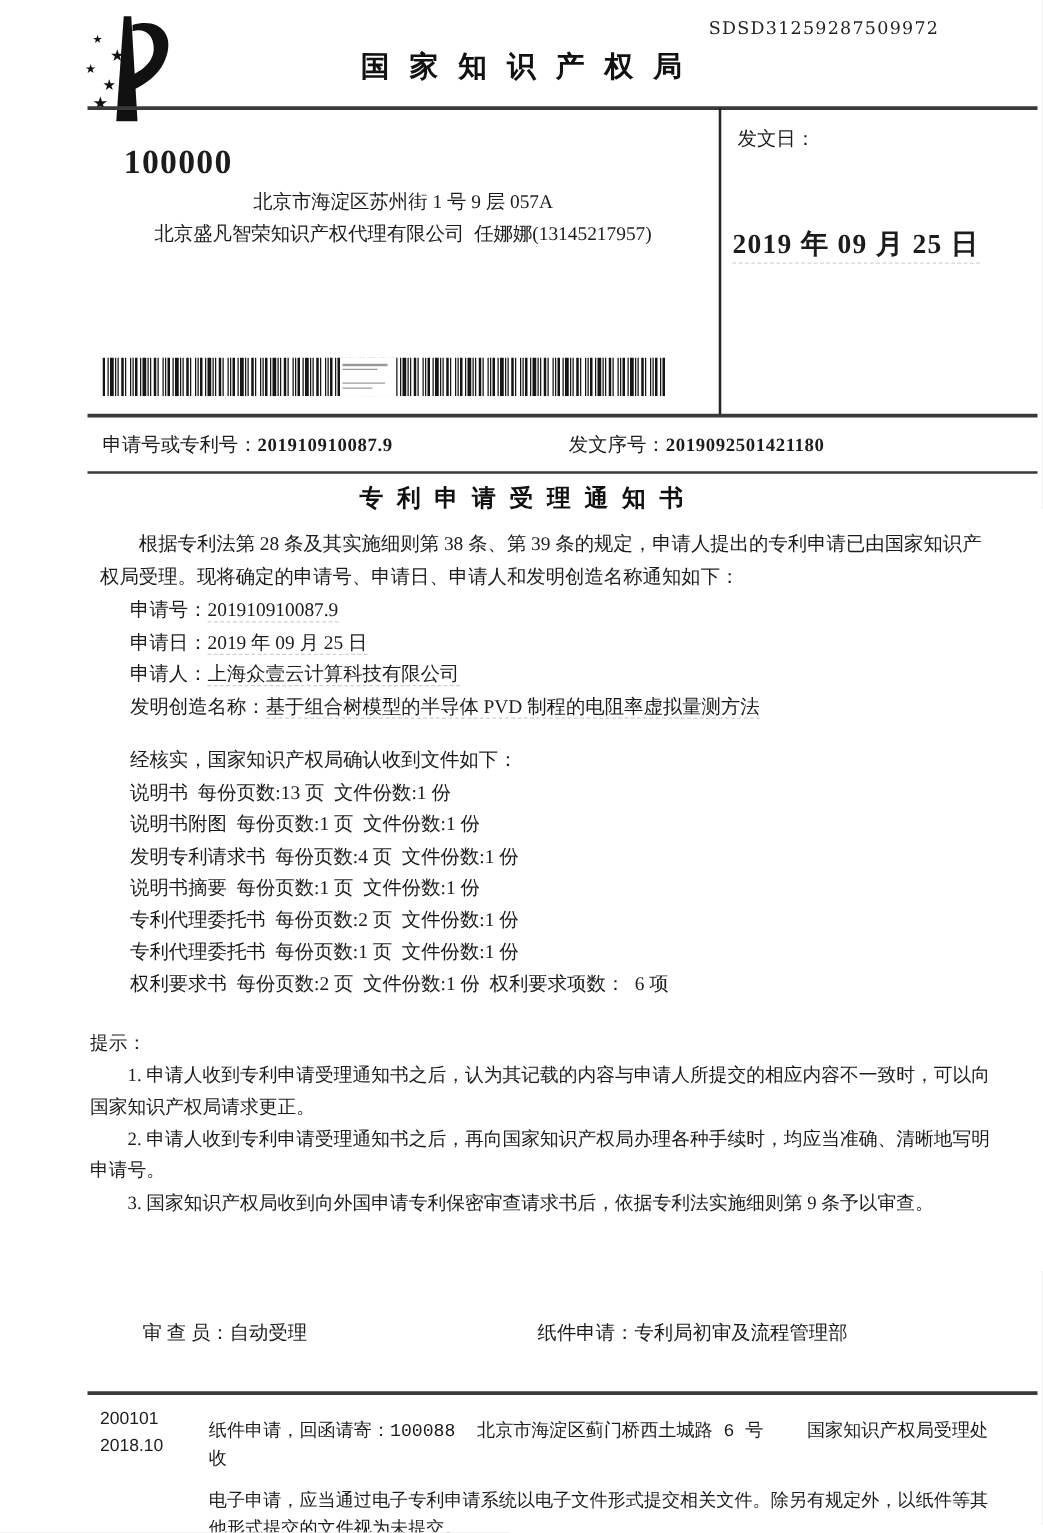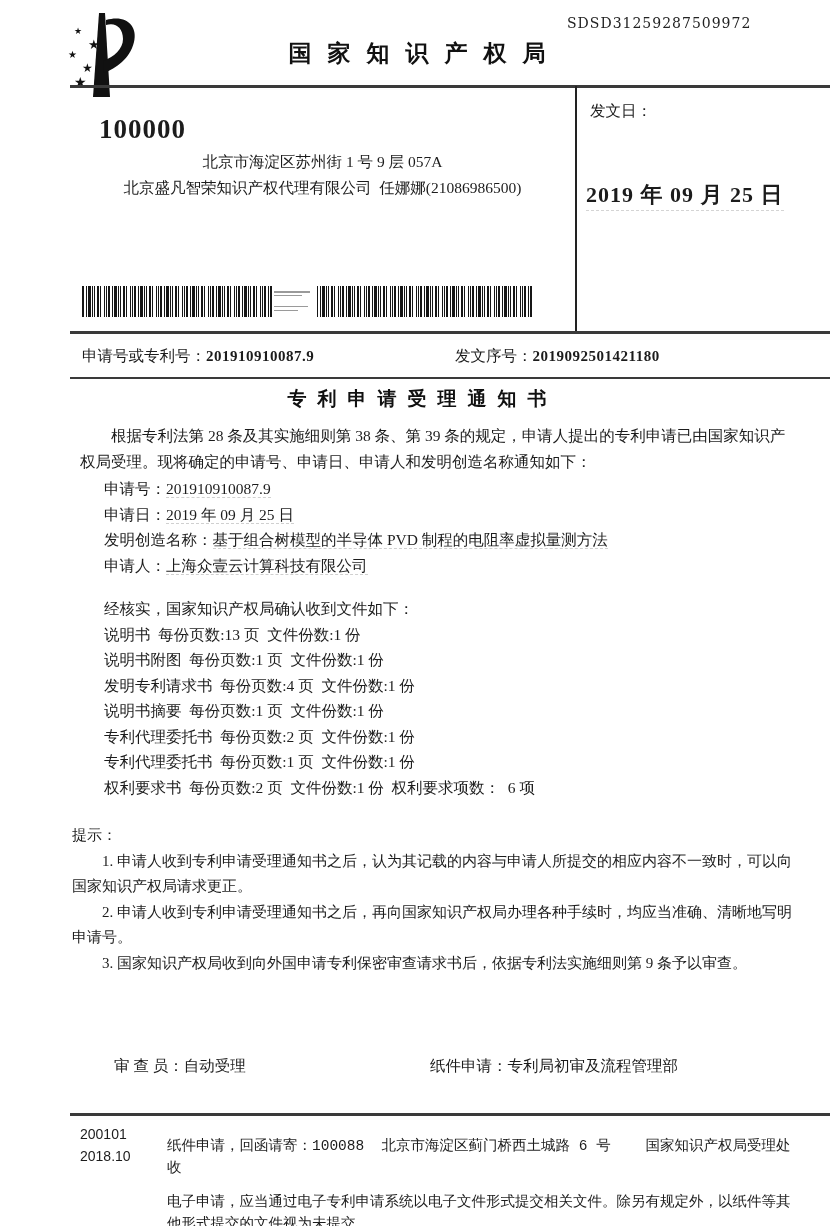--- a/index.html
+++ b/index.html
@@ -70,21 +70,21 @@
 
   <div class="abs office-title">国家知识产权局</div>
 
   <div class="abs rule" style="left:70px;top:85px;width:760px;height:3px;"></div>
   <div class="abs" style="left:575px;top:86px;width:2px;height:247px;background:#222;"></div>
   <div class="abs rule" style="left:70px;top:331px;width:760px;height:3px;"></div>
 
   <div class="abs postal t">100000</div>
   <div class="abs addr">
     <div class="t">北京市海淀区苏州街 1 号 9 层 057A</div>
-    <div class="t">北京盛凡智荣知识产权代理有限公司  任娜娜(21086986500)</div>
+    <div class="t">北京盛凡智荣知识产权代理有限公司  任娜娜(13145217957)</div>
   </div>
 
   <div class="abs date-label t">发文日：</div>
   <div class="abs date-value t">2019 年 09 月 25 日</div>
 
   <div class="abs barcode">
       <svg width="450" height="31" style="position:absolute;left:0;top:0;">
         <rect x="0" y="0" width="2" height="31" fill="#161616"></rect>
         <rect x="4" y="0" width="1" height="31" fill="#161616"></rect>
         <rect x="6" y="0" width="3" height="31" fill="#161616"></rect>
@@ -255,22 +255,22 @@
 
   <div class="abs rule" style="left:70px;top:377px;width:760px;height:2px;"></div>
 
   <div class="abs notice-title">专利申请受理通知书</div>
 
   <div class="abs body-text intro t">根据专利法第 28 条及其实施细则第 38 条、第 39 条的规定，申请人提出的专利申请已由国家知识产权局受理。现将确定的申请号、申请日、申请人和发明创造名称通知如下：</div>
 
   <div class="abs body-text fields">
     <div class="field-row"><span class="t">申请号：</span><span class="val t">201910910087.9</span></div>
     <div class="field-row"><span class="t">申请日：</span><span class="val t">2019 年 09 月 25 日</span></div>
+    <div class="field-row"><span class="t">申请人：</span><span class="val t">上海众壹云计算科技有限公司</span></div>
     <div class="field-row"><span class="t">发明创造名称：</span><span class="val t">基于组合树模型的半导体 PVD 制程的电阻率虚拟量测方法</span></div>
-    <div class="field-row"><span class="t">申请人：</span><span class="val t">上海众壹云计算科技有限公司</span></div>
   </div>
 
   <div class="abs body-text received">
     <div class="t">经核实，国家知识产权局确认收到文件如下：</div>
     <div class="t">说明书  每份页数:13 页  文件份数:1 份</div>
     <div class="t">说明书附图  每份页数:1 页  文件份数:1 份</div>
     <div class="t">发明专利请求书  每份页数:4 页  文件份数:1 份</div>
     <div class="t">说明书摘要  每份页数:1 页  文件份数:1 份</div>
     <div class="t">专利代理委托书  每份页数:2 页  文件份数:1 份</div>
     <div class="t">专利代理委托书  每份页数:1 页  文件份数:1 份</div>

